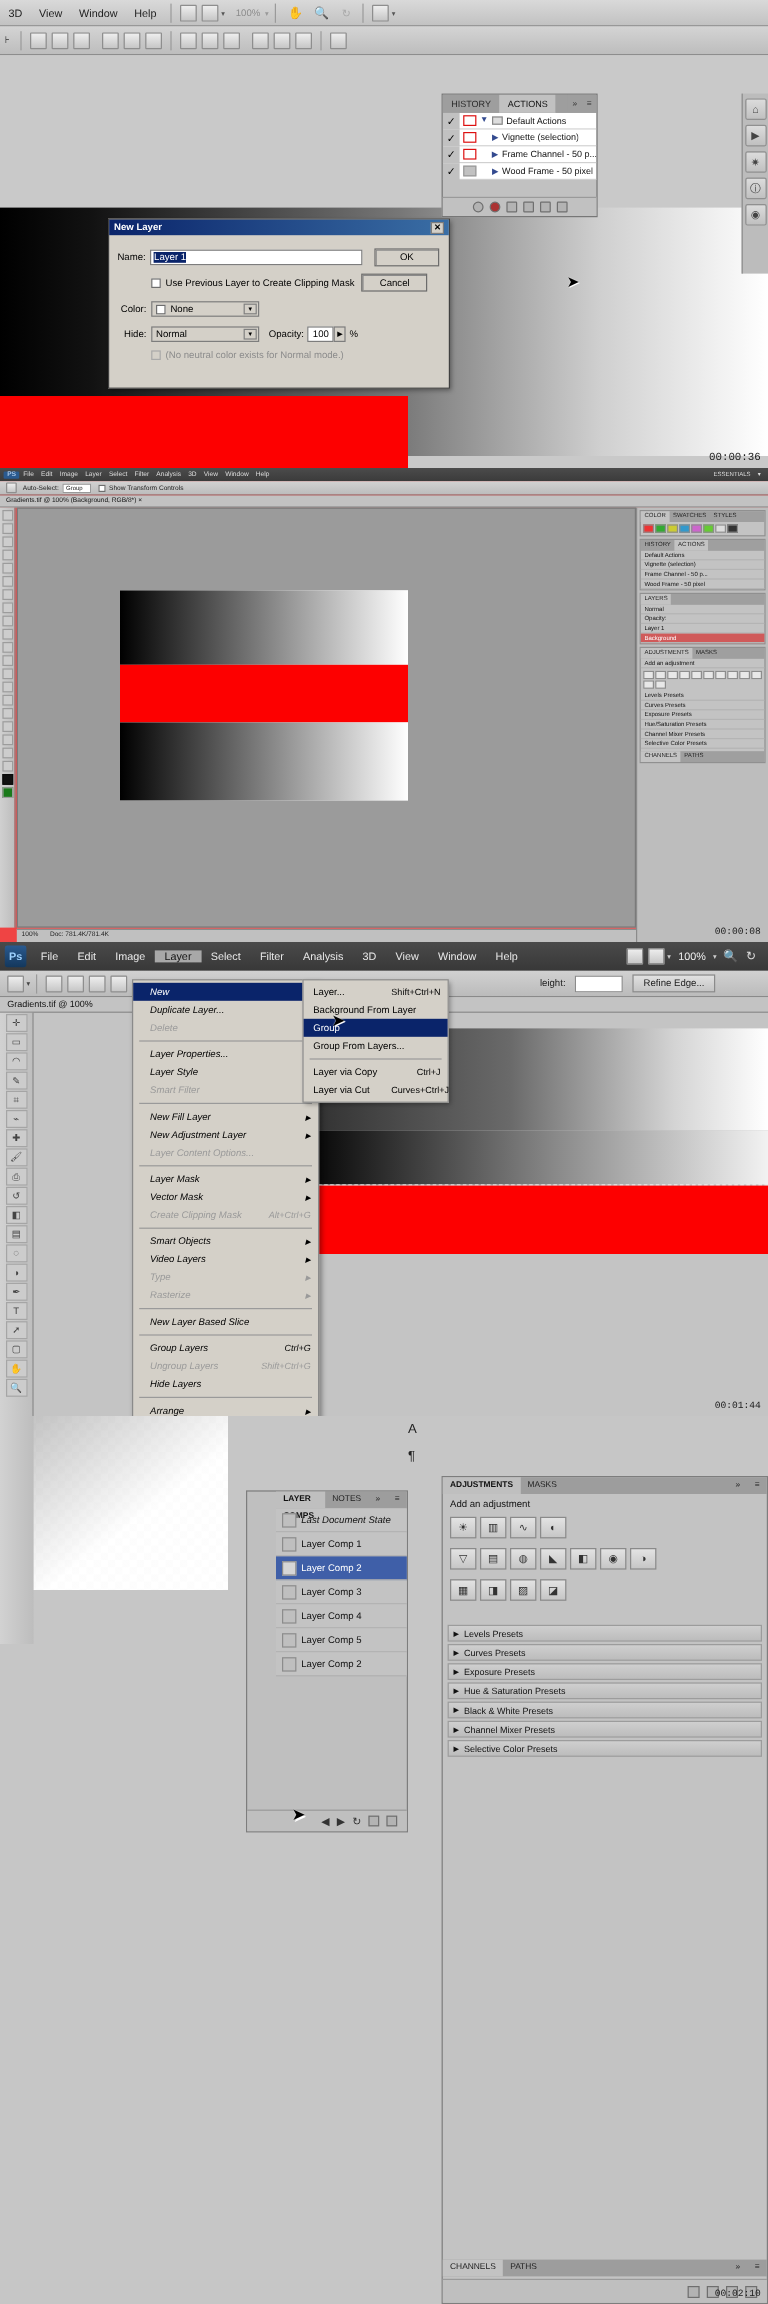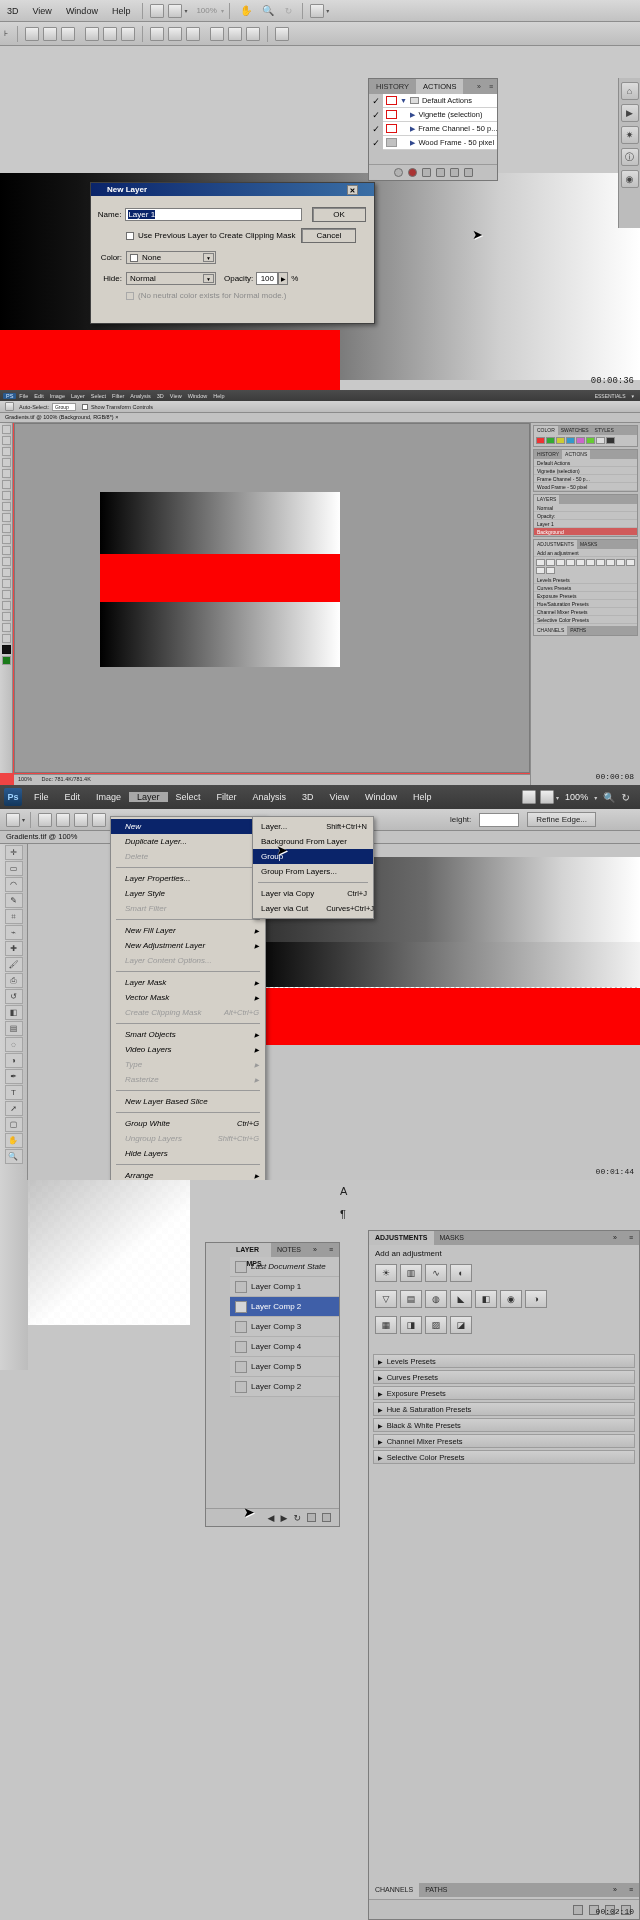--- a/index.html
+++ b/index.html
@@ -57,21 +57,21 @@
   
   .dockstrip { position:absolute; right:0; width:22px; background:#bcbcbc; border-left:1px solid #8c8c8c; }
   .dock-ic { width:18px; height:18px; margin:4px auto; background:linear-gradient(#dcdcdc,#c0c0c0);
      border:1px solid #909090; border-radius:2px; display:flex; align-items:center; justify-content:center;
      font-size:9px; color:#444; }
 
   
   #newlayer { position:absolute; left:90px; top:182px; width:285px; height:142px;
      background:#d4d0c8; border:1px solid #404040; box-shadow:2px 2px 4px rgba(0,0,0,.4); }
   #newlayer .title { height:13px; background:linear-gradient(to right,#0a246a,#3a6ea5);
-     color:#fff; font-size:8px; font-weight:bold; padding:0 16px; line-height:13px;
+     color:#fff; font-size:8px; font-weight:bold; padding:0 4px; line-height:13px;
      display:flex; justify-content:space-between; align-items:center; }
   #newlayer .closebtn { width:11px; height:10px; background:#d4d0c8; border:1px solid #7c7c7c;
      color:#000; font-size:7px; line-height:9px; text-align:center; font-weight:bold; }
   .dl-row { display:flex; align-items:center; margin:5px 0 0 0; font-size:8px; color:#000; }
   .dl-lbl { width:35px; text-align:right; padding-right:4px; }
   .dl-input { height:13px; background:#fff; border:1px solid #7d7d7d;
      font-size:8px; padding:1px 2px; display:flex; align-items:center; }
   .dl-sel { height:13px; background:#d4d0c8; border:1px solid #7d7d7d; font-size:8px;
      display:flex; align-items:center; padding-left:3px; position:relative; }
   .dl-sel .arrow { position:absolute; right:1px; top:1px; width:11px; height:9px;
@@ -620,21 +620,21 @@
     <div class="row dis">
       <span>Rasterize</span>
       <span class="sub">▶</span>
     </div>
     <div class="divider"></div>
     <div class="row">
       <span>New Layer Based Slice</span>
     </div>
     <div class="divider"></div>
     <div class="row">
-      <span>Group White</span>
+      <span>Group Layers</span>
       <span class="sc">Ctrl+G</span>
     </div>
     <div class="row dis">
       <span>Ungroup Layers</span>
       <span class="sc">Shift+Ctrl+G</span>
     </div>
     <div class="row">
       <span>Hide Layers</span>
     </div>
     <div class="divider"></div>

